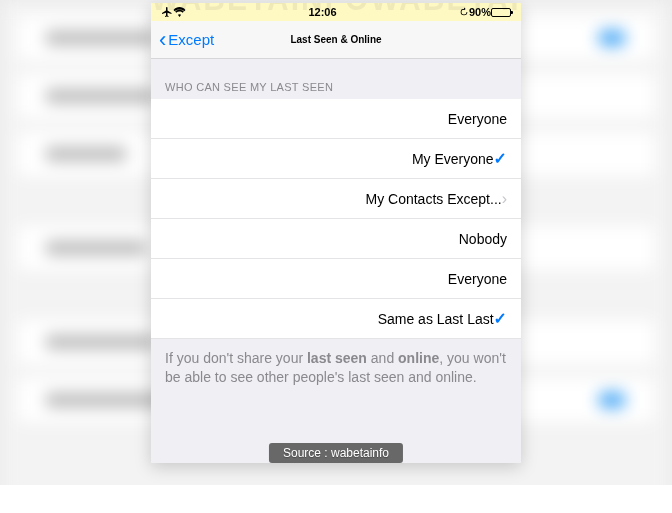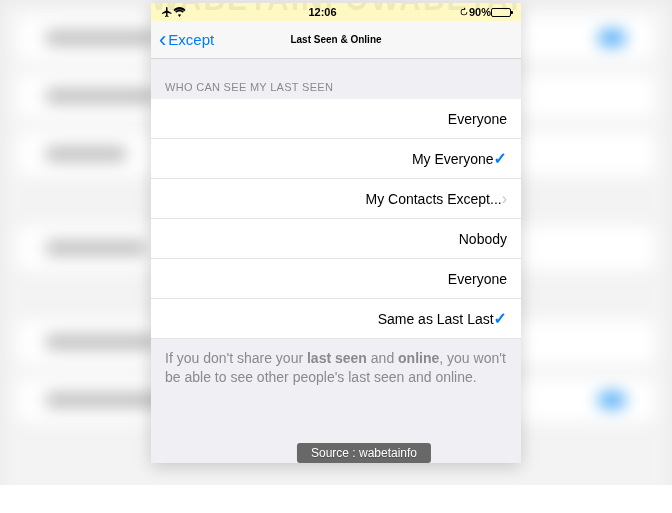--- a/index.html
+++ b/index.html
@@ -140,21 +140,20 @@
       position: absolute;
       left: 50%;
       bottom: 50px;
       transform: translateX(-50%);
       background: rgba(80,80,80,.85);
       color: #fff;
       font-size: 12px;
       padding: 3px 14px;
       border-radius: 3px;
       text-shadow: 0 1px 1px rgba(0,0,0,.3);
-      margin-left: 28px;
     }
     .article-text {
       position: absolute;
       left: 0; right: 0; bottom: 0;
       height: 28px;
       padding: 6px 18px 0;
       font-size: 12px;
       color: #333;
       background: #fff;
       white-space: nowrap;

